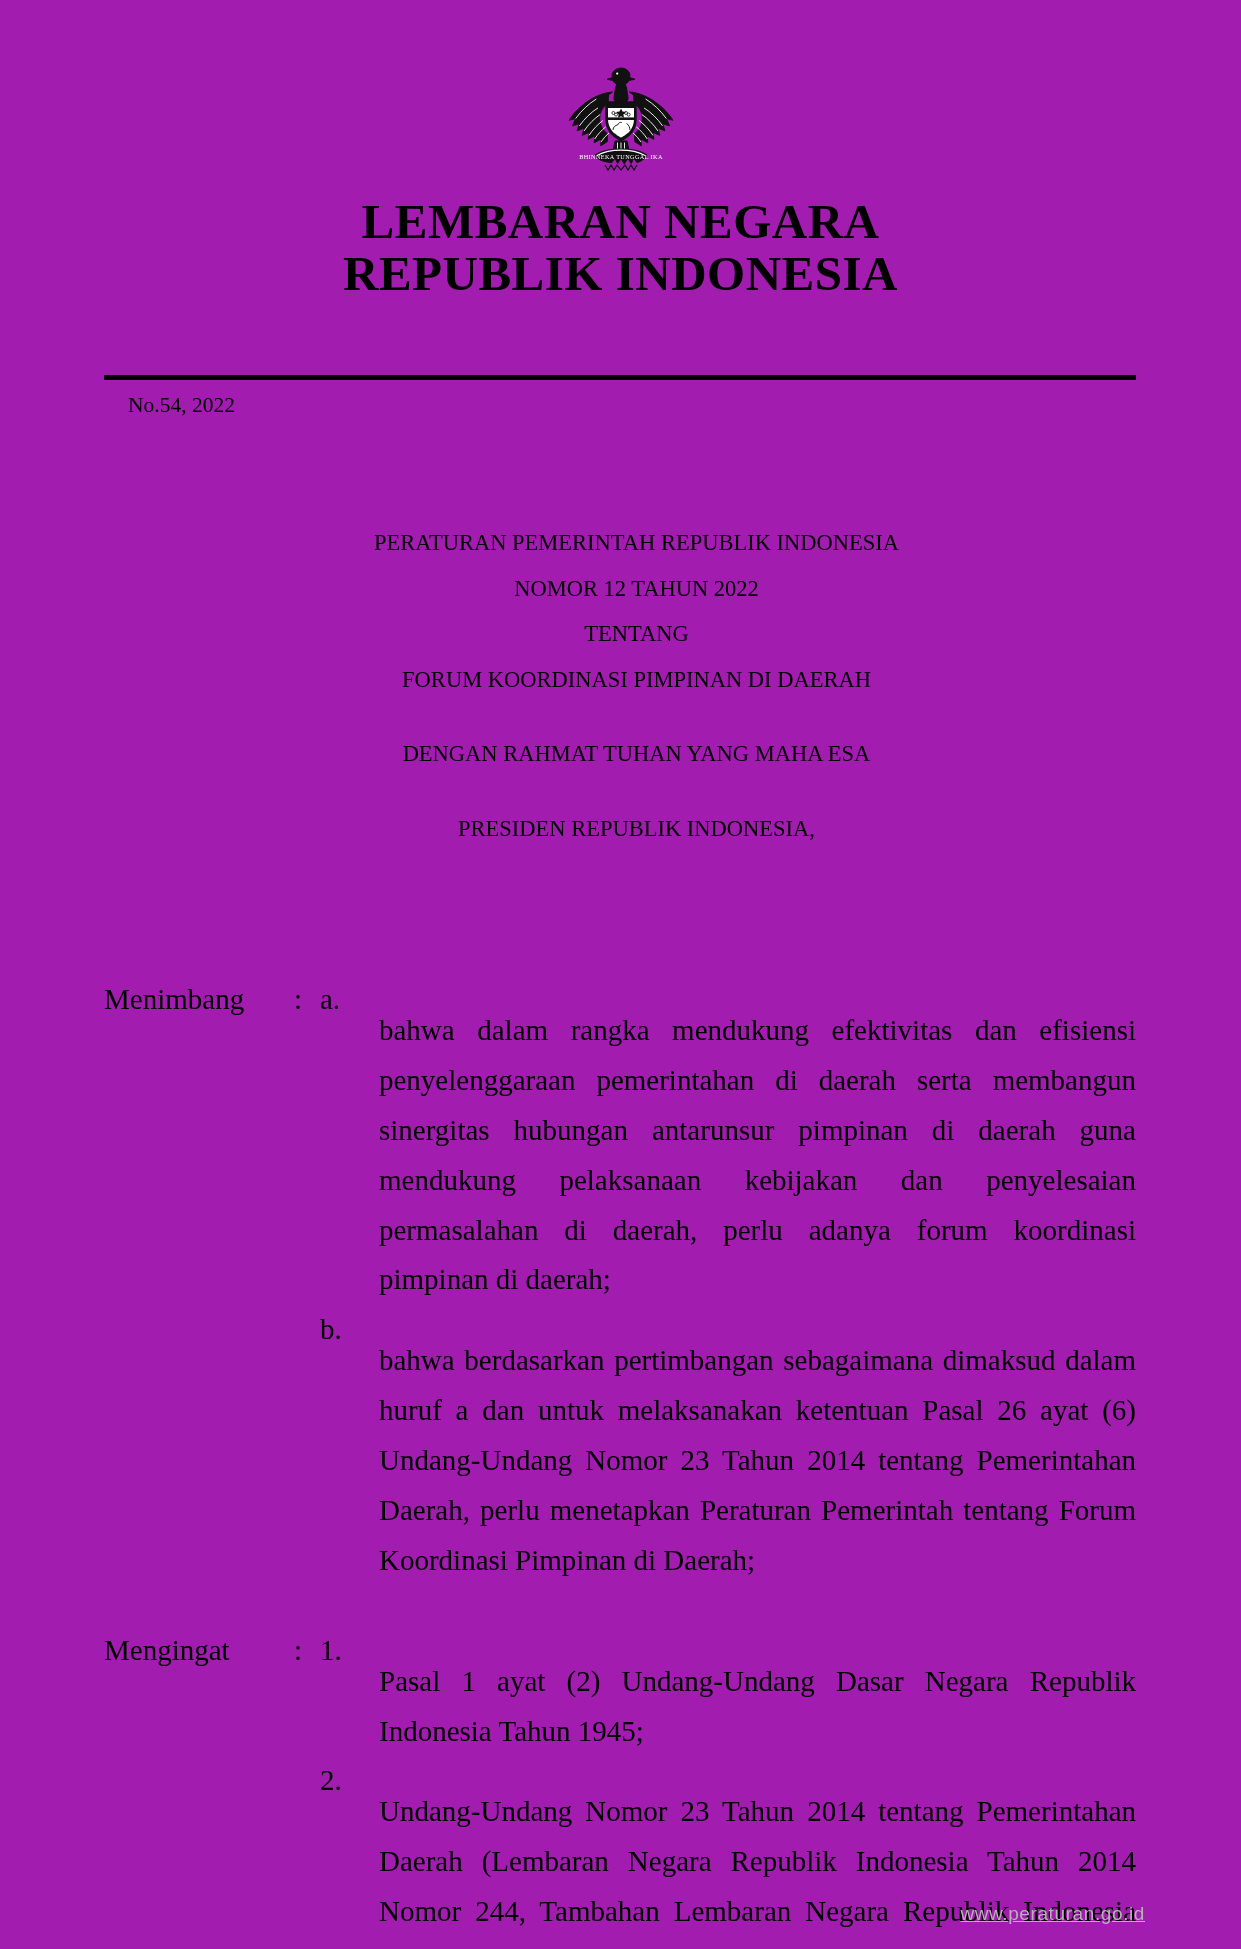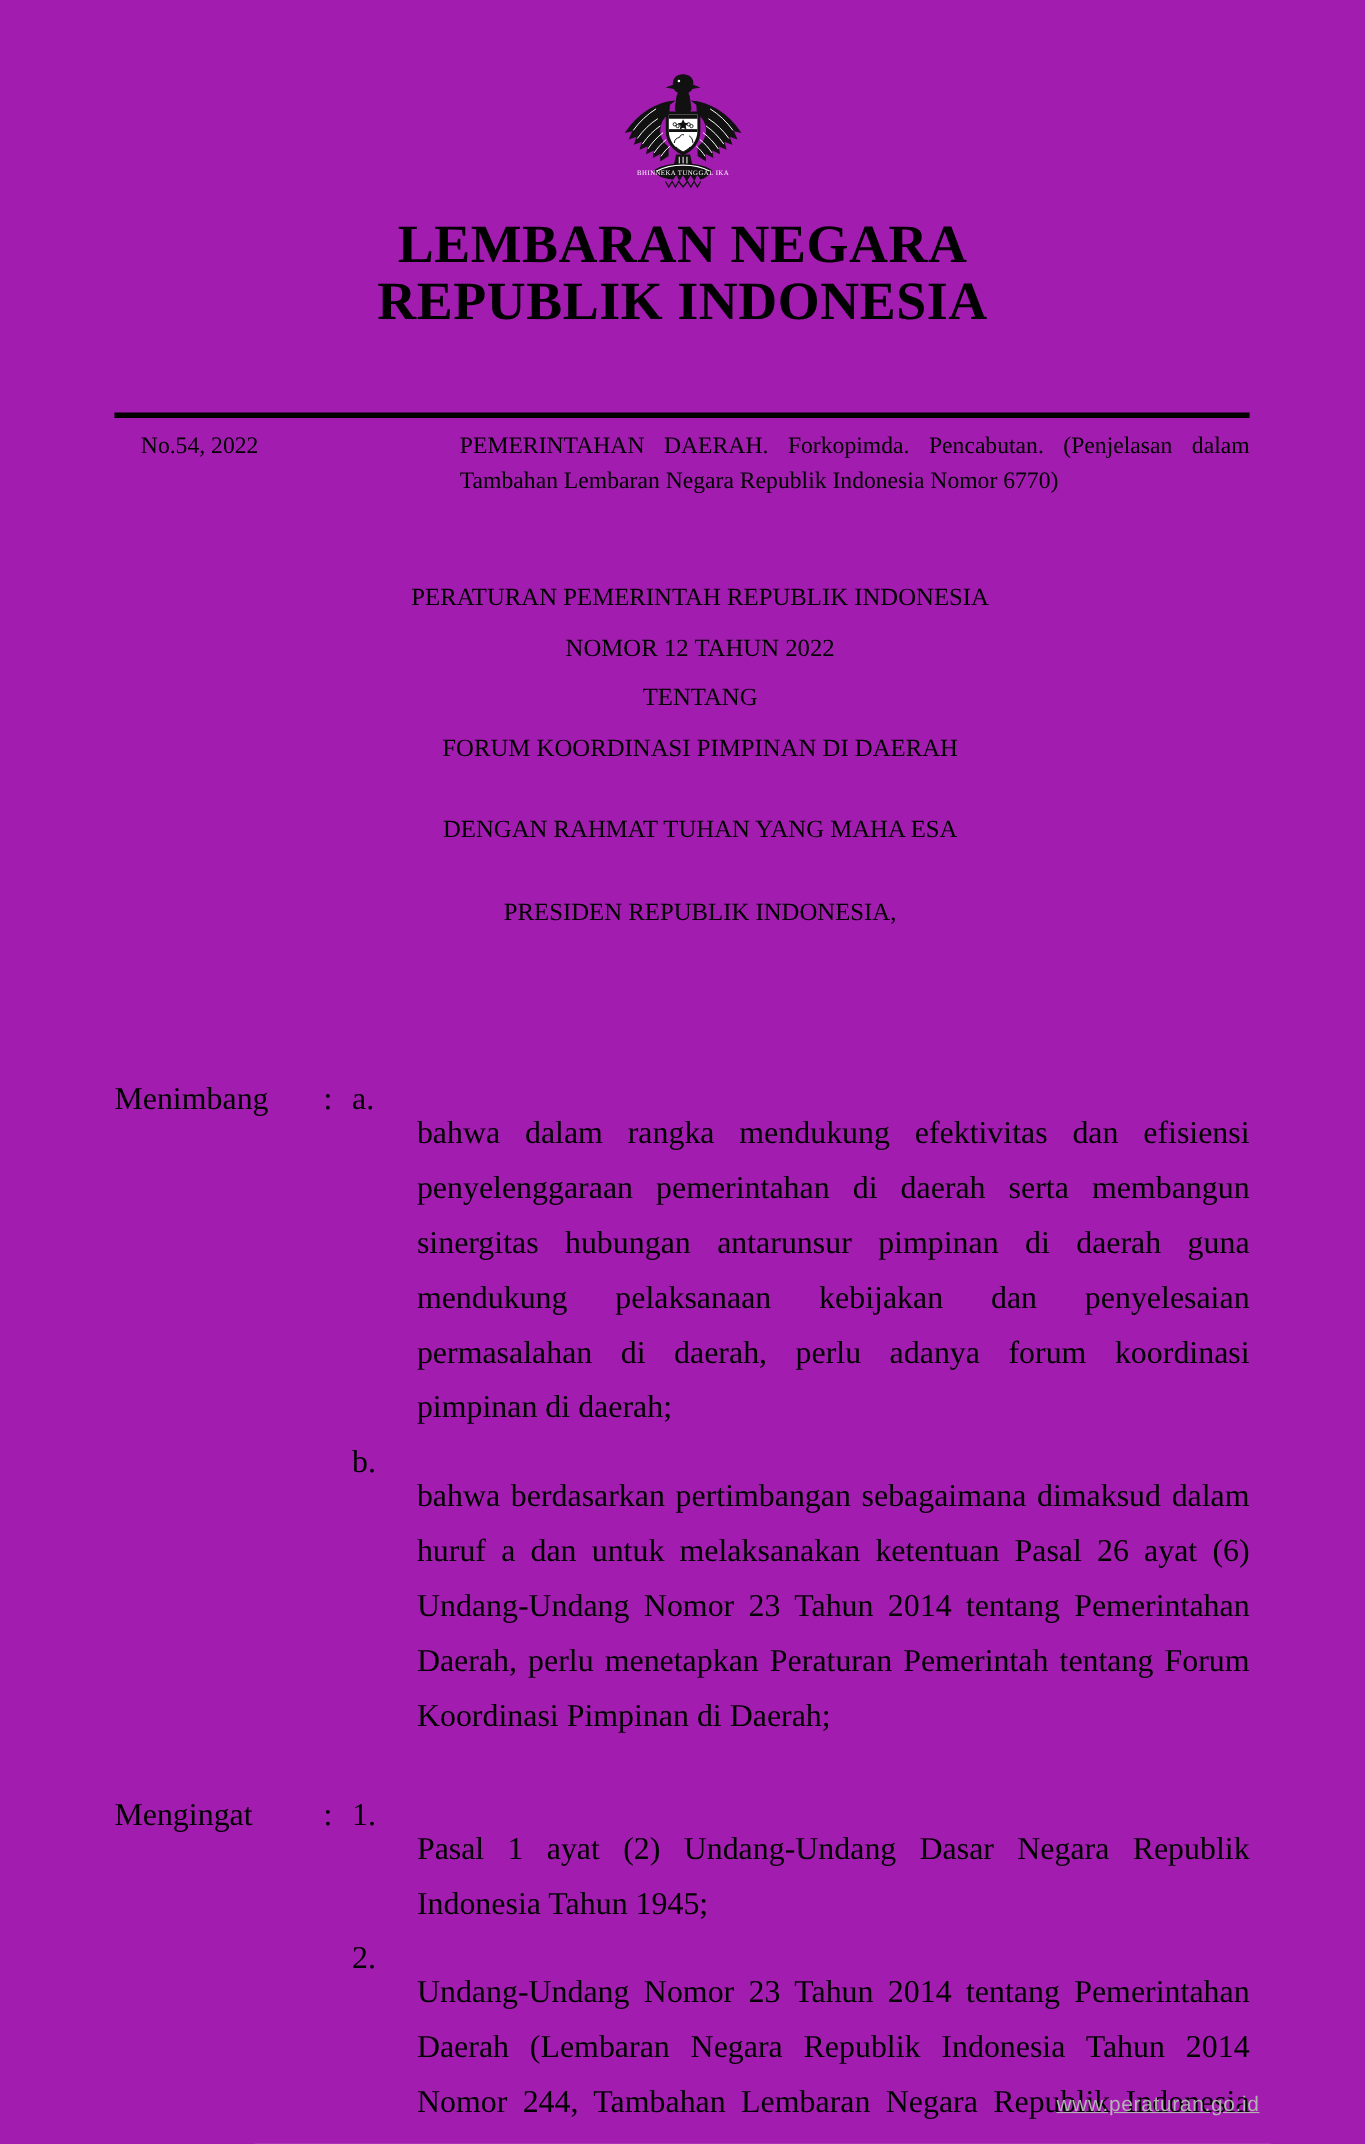--- a/index.html
+++ b/index.html
@@ -226,21 +226,20 @@
   </div>
 
   <div class="masthead">
     <span class="line1">LEMBARAN NEGARA</span>
     <span class="line2">REPUBLIK INDONESIA</span>
   </div>
   <div class="masthead-rule"></div>
 
   <div class="meta">
     <div class="meta-no">No.54, 2022</div>
-    <div class="meta-subject">PEMERINTAHAN DAERAH. Forkopimda. Pencabutan. (Penjelasan dalam Tambahan Lembaran Negara Republik Indonesia Nomor 6770)</div>
   </div>
 
   <div class="title-block">
     <span class="tline">PERATURAN PEMERINTAH REPUBLIK INDONESIA</span>
     <span class="tline">NOMOR 12 TAHUN 2022</span>
     <span class="tline">TENTANG</span>
     <span class="tline">FORUM KOORDINASI PIMPINAN DI DAERAH</span>
     <span class="tline gap-before">DENGAN RAHMAT TUHAN YANG MAHA ESA</span>
     <span class="tline gap-before">PRESIDEN REPUBLIK INDONESIA,</span>
   </div>

